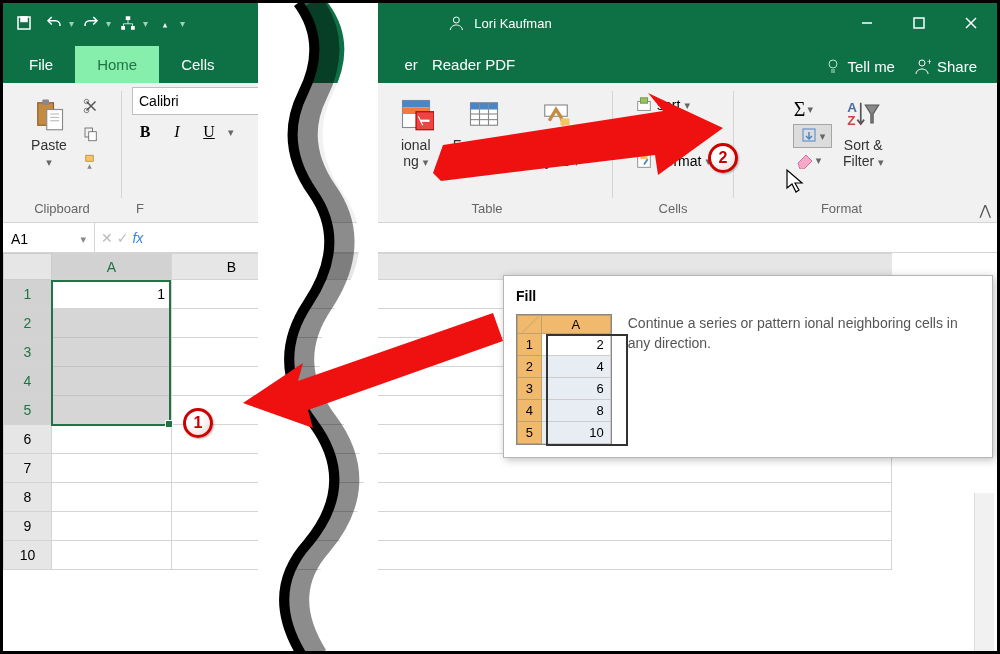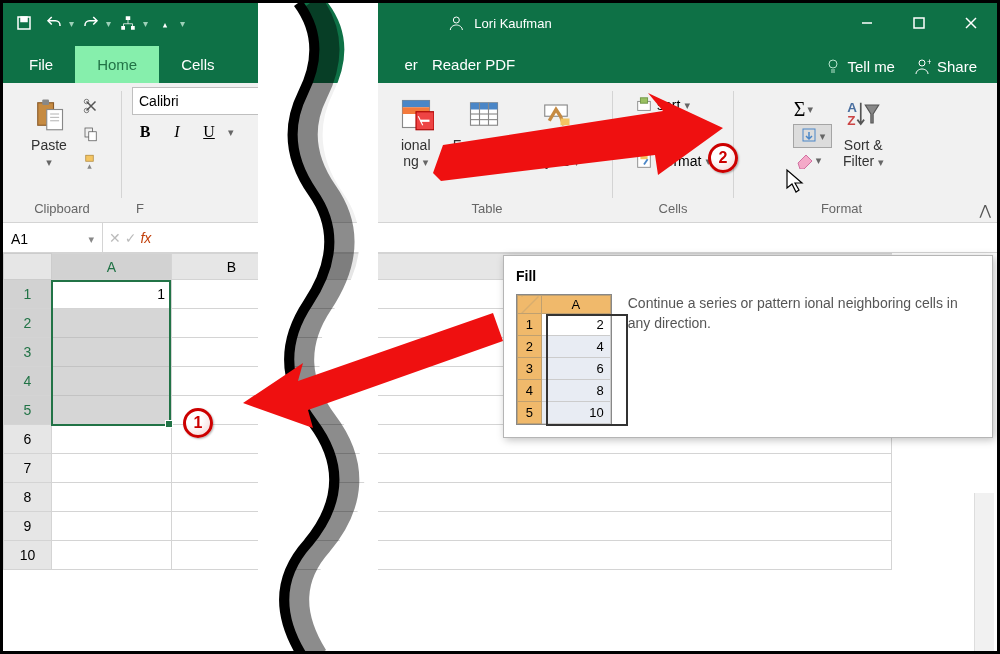--- a/index.html
+++ b/index.html
@@ -45,21 +45,21 @@
   .cells-item svg { width: 18px; height: 18px; }
   
   .editing-col { display: flex; flex-direction: column; gap: 2px; align-items: flex-start; }
   .editing-item { display: flex; align-items: center; gap: 2px; cursor: pointer; padding: 1px; }
   .editing-item.hover { border: 1px solid #a5a5a5; background: #dcdcdc; padding: 2px 6px; }
   
   .collapse-caret { position: absolute; right: 6px; bottom: 4px; cursor: pointer; color: #555; font-size: 14px; }
   
   
   .formula-bar { height: 30px; border-bottom: 1px solid #d4d4d4; display: flex; align-items: stretch; background: #fff; position: relative; z-index: 5; }
-  .name-box { width: 100px; border-right: 1px solid #d4d4d4; display: flex; align-items: center; padding: 16px 8px; font-size: 14px; justify-content: space-between; }
+  .name-box { width: 92px; border-right: 1px solid #d4d4d4; display: flex; align-items: center; padding: 16px 8px; font-size: 14px; justify-content: space-between; }
   .fx-btns { display: flex; align-items: center; padding: 0 6px; gap: 4px; color: #bbb; font-size: 14px; }
   
   
   .grid { position: relative; background: #fff; }
   .grid table { border-collapse: collapse; }
   .grid th, .grid td { border: 1px solid #d4d4d4; font-size: 14px; text-align: center; }
   .grid .corner { width: 48px; height: 26px; background: #e6e6e6; border: 1px solid #ccc; }
   .grid .col-hdr { height: 26px; background: #e6e6e6; font-weight: normal; width: 120px; }
   .grid .col-hdr.sel { background: #d2d2d2; color: #217346; }
   .grid .row-hdr { width: 48px; background: #e6e6e6; font-weight: normal; height: 29px; }
@@ -370,21 +370,21 @@
 </div>
 
 <div class="formula-bar">
   <div class="name-box">
       <span>A1</span>
       <span style="color:#888;font-size:11px">▾</span>
     </div>
   <div class="fx-btns">
     <span>✕</span>
     <span>✓</span>
-    <span style="font-style:italic;color:#c2410c">fx</span>
+    <span style="font-style:italic;color:#3b82f6">fx</span>
   </div>
 </div>
 
 <div class="grid">
   <table>
     <tbody>
         <tr>
       <th class="corner"></th>
       <th class="col-hdr sel">A</th>
       <th class="col-hdr">B</th>
@@ -453,21 +453,21 @@
   </tbody>
     </table>
   <div class="sel-fill" style="left:49px;top:56px;width:119px;height:117px"></div>
   <div class="selection" style="left:48px;top:27px;width:120px;height:146px">
       <div class="fill-handle"></div>
     </div>
 </div>
 
 <div class="scroll-stub"></div>
 
-<div class="tooltip" style="left:500px;top:252px">
+<div class="tooltip" style="left:500px;top:272px">
   <div class="tooltip-title">Fill</div>
   <div class="tooltip-body">
     <div class="mini-grid mini-sel">
       <table>
         <tbody>
             <tr>
               <th class="mg-corner"></th>
               <th class="mg-col">A</th>
             </tr>
         <tr>

